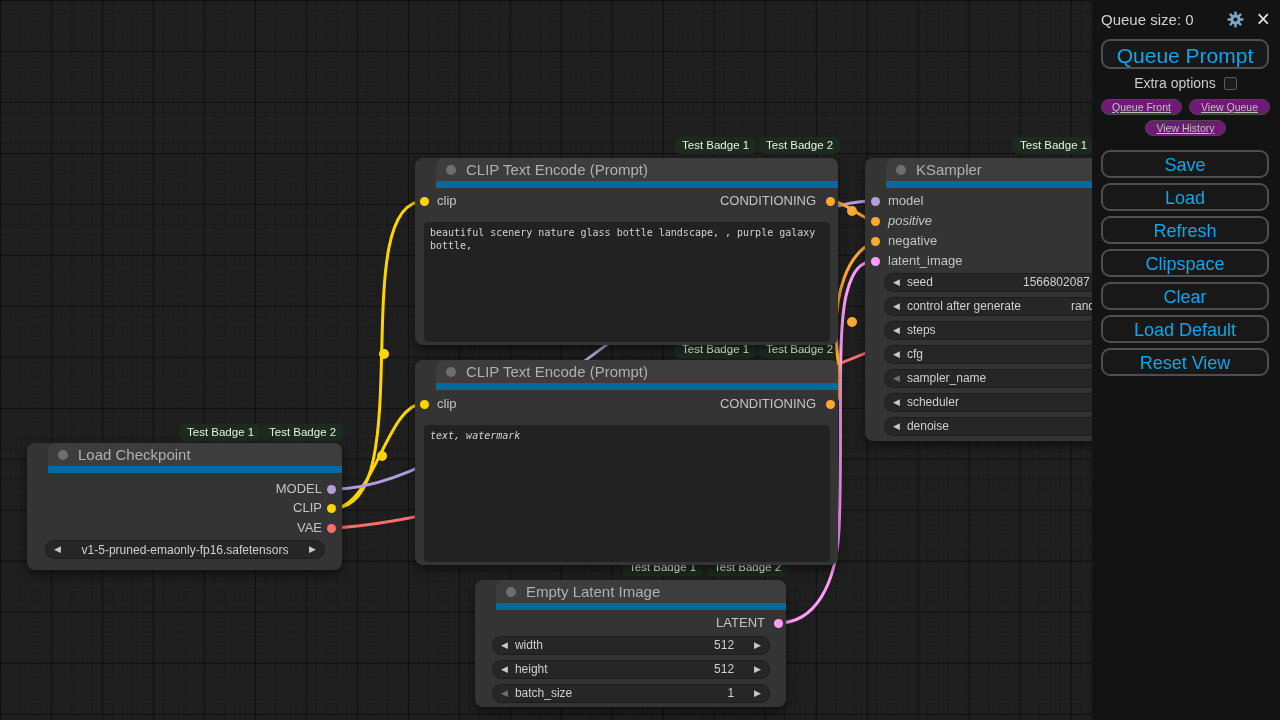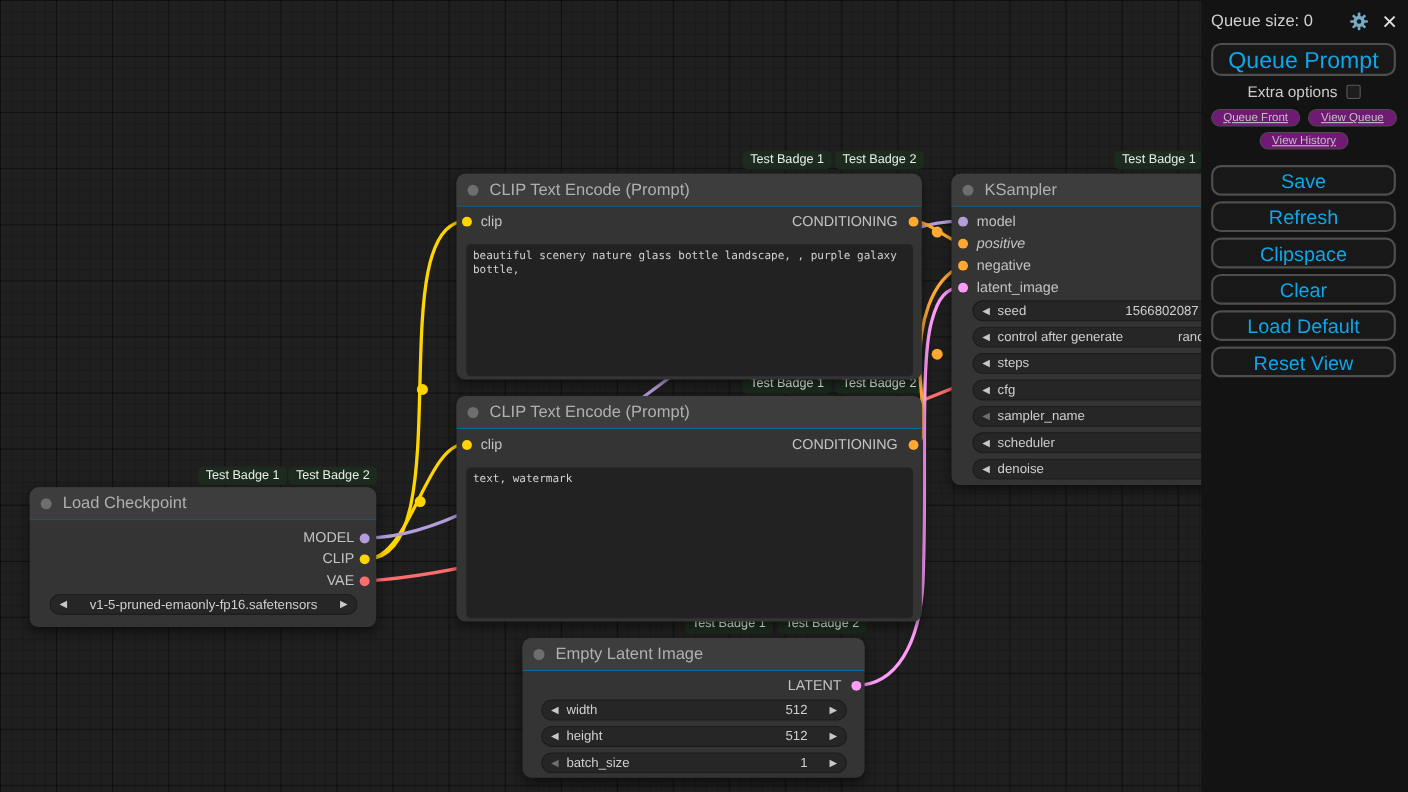--- a/index.html
+++ b/index.html
@@ -12,21 +12,21 @@
       linear-gradient(rgba(0,0,0,.16) 1px, transparent 1px),
       linear-gradient(90deg, rgba(0,0,0,.16) 1px, transparent 1px);
     background-size:51px 51px,51px 51px,10.2px 10.2px,10.2px 10.2px;}
   .badge{position:absolute;z-index:1;height:17px;line-height:17px;padding:0 7px;
     border-radius:5px;font-size:11.5px;color:#e7ede7;white-space:nowrap;}
   .wires{position:absolute;left:0;top:0;z-index:2;}
   .node{position:absolute;z-index:3;background:#343434;border-radius:8px;
     box-shadow:0 4px 10px rgba(0,0,0,.5);}
   .title{height:30px;background:#3d3d3d;border-radius:8px 8px 0 0;display:flex;
     align-items:center;gap:10px;padding:0 10px;color:#b0b0b0;font-size:15px;
-    border-bottom:1px solid #0369a1;box-sizing:border-box;}
+    border-bottom:7px solid #0369a1;box-sizing:border-box;margin-left:21px;}
   .status-dot{width:10px;height:10px;border-radius:50%;background:#6e6e6e;flex:0 0 auto;}
   .port-dot{position:absolute;width:9px;height:9px;border-radius:50%;z-index:4;}
   .port-label{position:absolute;font-size:13px;color:#c3c3c3;line-height:16px;white-space:nowrap;}
   .textwidget{position:absolute;background:#222222;border-radius:4px;color:#d2d2d2;
     font-family:"DejaVu Sans Mono",monospace;font-size:10px;line-height:13px;
     padding:4px 6px;white-space:pre-wrap;overflow:hidden;box-sizing:border-box;}
   .pill{position:absolute;height:19px;background:#262626;border:1px solid #1c1c1c;
     border-radius:10px;display:flex;align-items:center;font-size:12px;color:#cfcfcf;
     padding:0 8px;box-sizing:border-box;overflow:hidden;}
   .pill .arr{font-size:9px;color:#c8c8c8;line-height:1;flex:0 0 auto;}
@@ -121,21 +121,21 @@
 
   <div class="node" style="left:415px;top:360px;width:423px;height:205px;">
     <div class="title">
       <span class="status-dot"></span>
       <span>CLIP Text Encode (Prompt)</span>
     </div>
     <span class="port-dot" style="left: 4.5px; top: 39.5px; background: rgb(255, 213, 0);"></span>
     <span class="port-label" style="left:22px;top:36px;">clip</span>
     <span class="port-label" style="right:22px;top:36px;">CONDITIONING</span>
     <span class="port-dot" style="left: 410.5px; top: 39.5px; background: rgb(255, 169, 49);"></span>
-    <div class="textwidget" style="left:9px;top:65px;width:406px;height:137px;">text, watermark</div>
+    <div class="textwidget" style="left:9px;top:65px;width:406px;height:137px;font-style:italic;">text, watermark</div>
   </div>
 
   <div class="node" style="left:865px;top:158px;width:285px;height:283px;">
     <div class="title">
       <span class="status-dot"></span>
       <span>KSampler</span>
     </div>
     <span class="port-dot" style="left: 5.5px; top: 38.5px; background: rgb(179, 157, 219);"></span>
     <span class="port-label" style="left:23px;top:35px;">model</span>
     <span class="port-dot" style="left: 5.5px; top: 58.5px; background: rgb(255, 169, 49);"></span>
@@ -226,20 +226,21 @@
     </div>
     <div class="small-row">
       <button class="small-btn" style="flex:1;">Queue Front</button>
       <button class="small-btn" style="flex:1;">View Queue</button>
     </div>
     <div class="small-row centered">
       <button class="small-btn">View History</button>
     </div>
     <div style="height:9px;"></div>
     <button class="menu-btn">Save</button>
+    <button class="menu-btn">Load</button>
     <button class="menu-btn">Refresh</button>
     <button class="menu-btn">Clipspace</button>
     <button class="menu-btn">Clear</button>
     <button class="menu-btn">Load Default</button>
     <button class="menu-btn">Reset View</button>
   </div>
 
 </div>
 
 </body></html>

